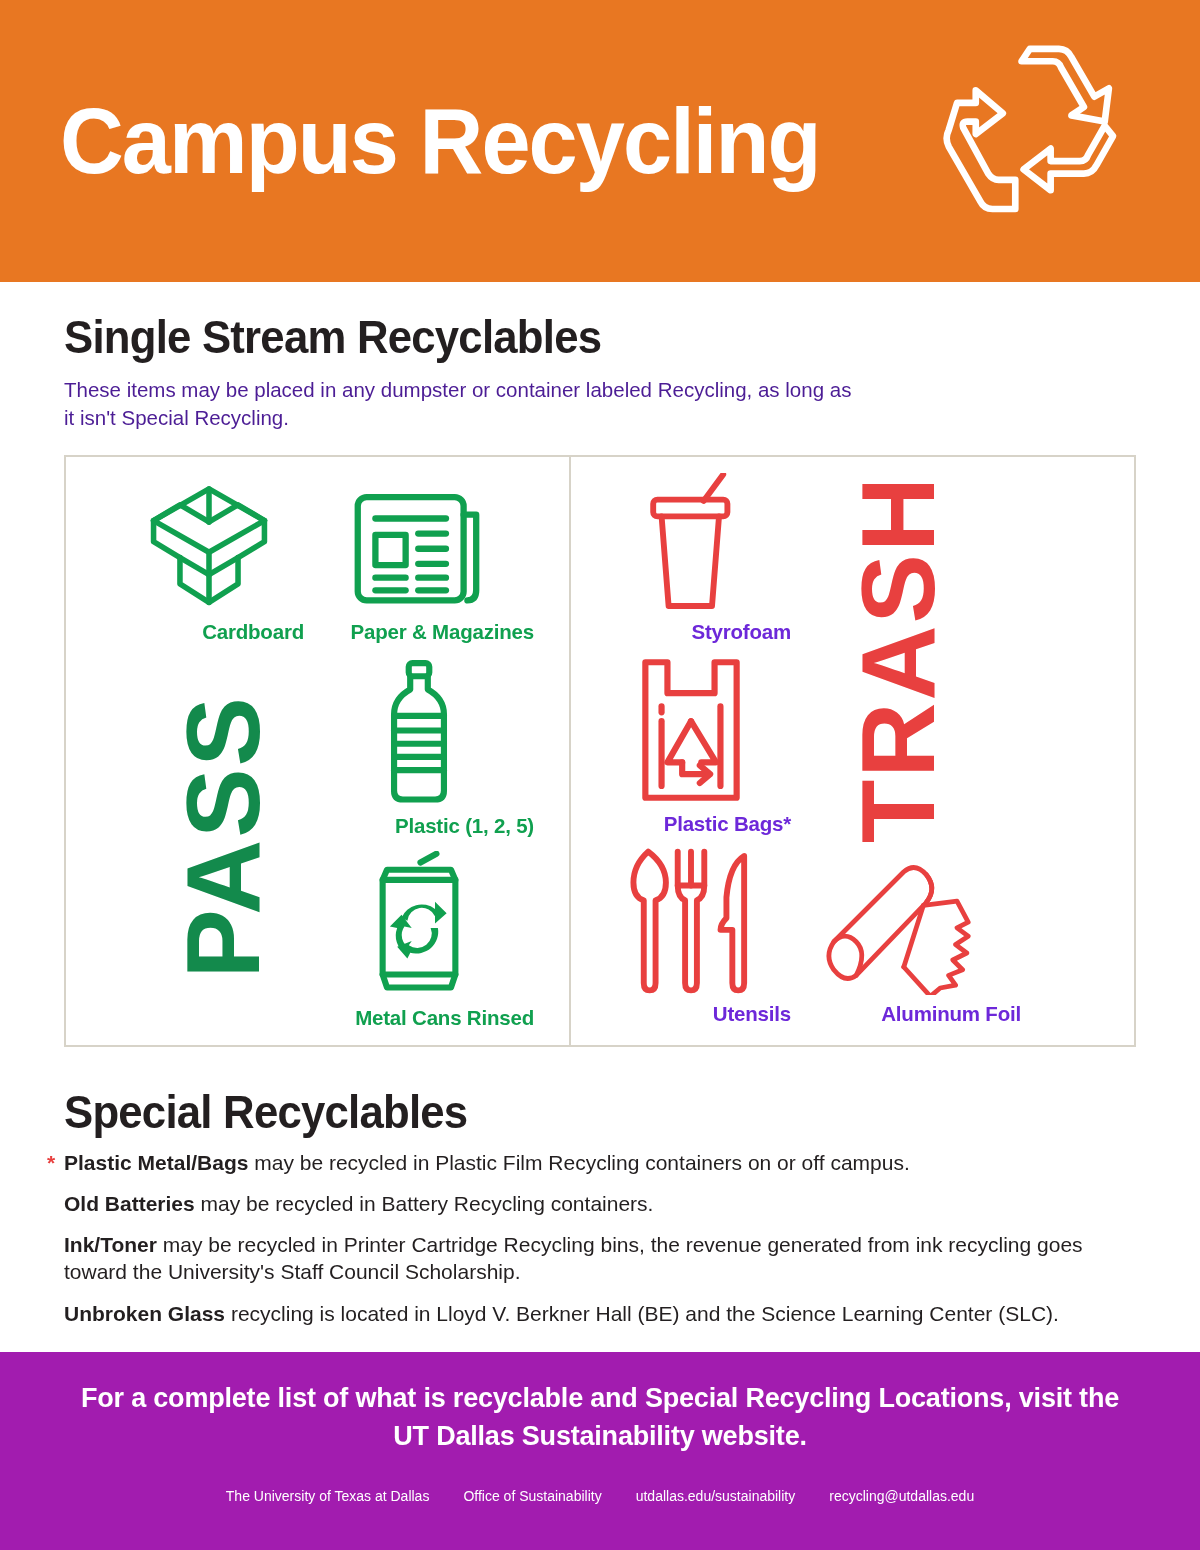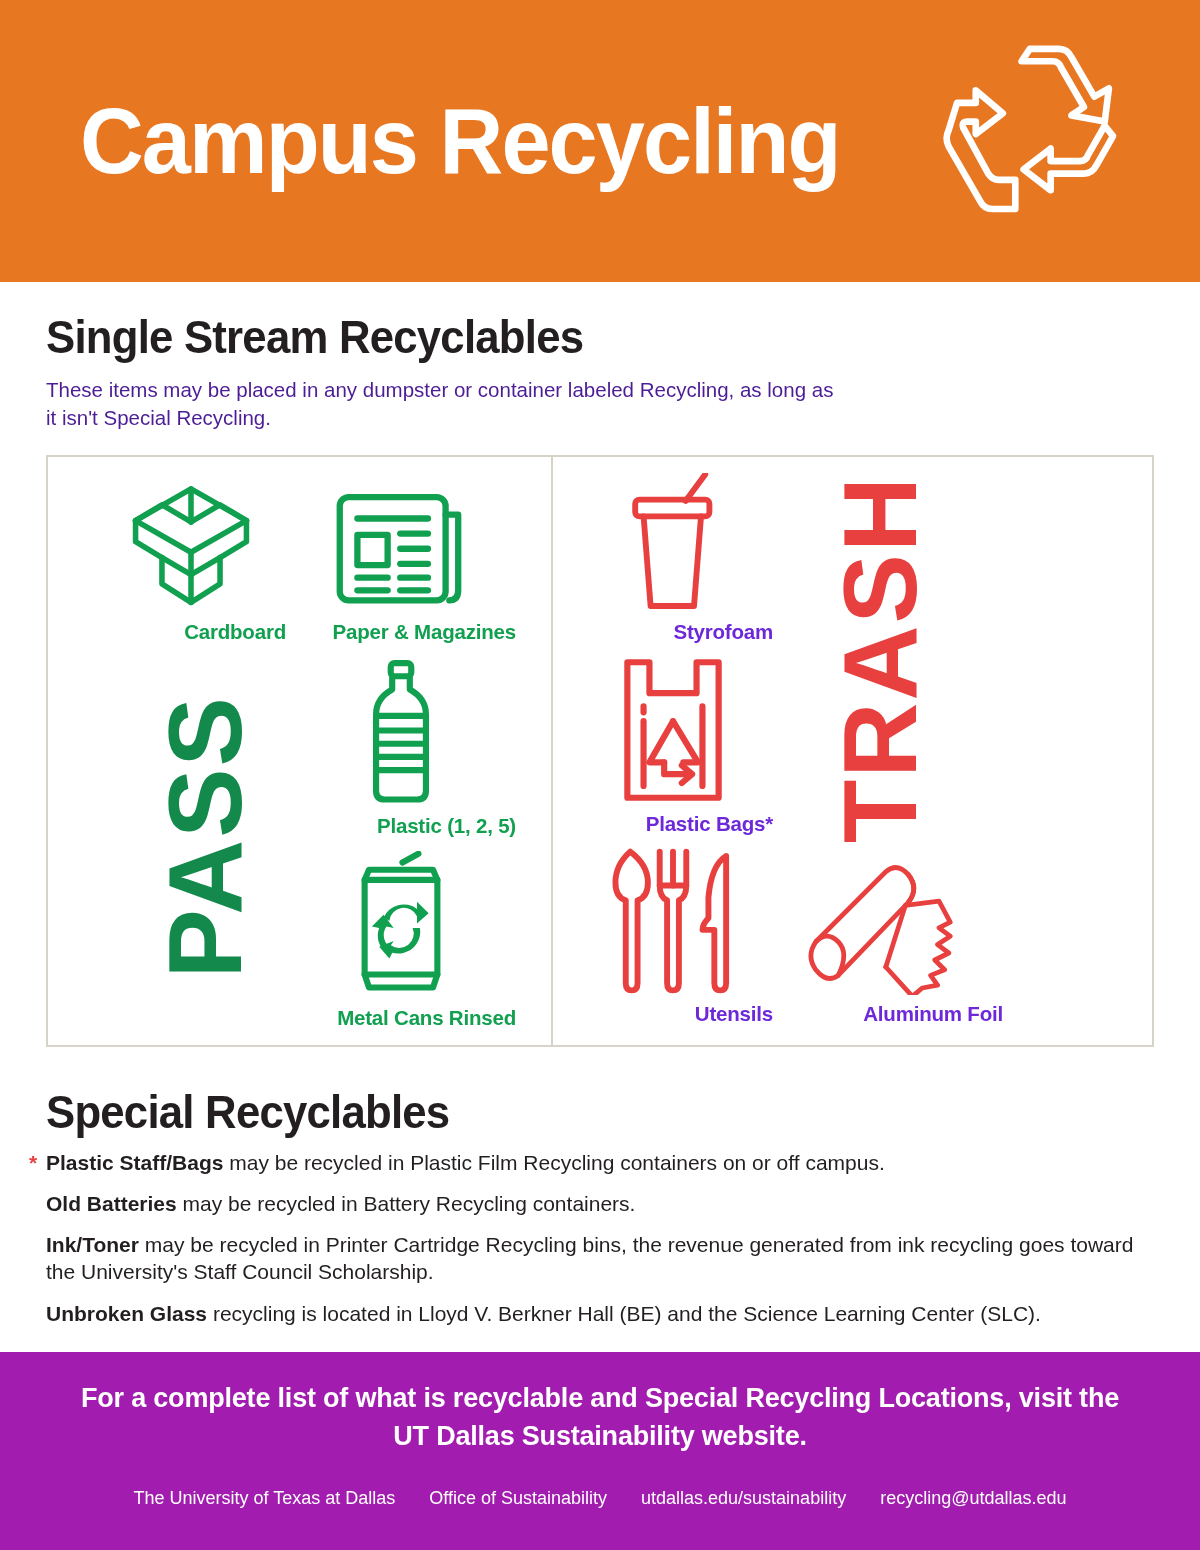--- a/index.html
+++ b/index.html
@@ -15,21 +15,20 @@
     position: relative;
   }
 
   
   .header {
     height: 282px;
     background: #e87722;
     position: relative;
     display: flex;
     align-items: center;
-    padding-left: 20px;
   }
   .header-title {
     font-size: 92px;
     font-weight: bold;
     color: #ffffff;
     letter-spacing: -2px;
     margin-left: 60px;
     line-height: 1;
     font-family: "Liberation Sans", sans-serif;
     transform: scaleX(0.96);
@@ -38,21 +37,21 @@
   .header-logo {
     position: absolute;
     right: 62px;
     top: 28px;
     width: 208px;
     height: 208px;
   }
 
   
   .section {
-    padding: 0 46px;
+    padding: 0 64px;
   }
   .sec-heading {
     font-size: 46px;
     font-weight: bold;
     color: #231f20;
     letter-spacing: -0.8px;
     margin: 0;
     padding-top: 28px;
     transform: scaleX(0.95);
     transform-origin: left center;
@@ -166,21 +165,21 @@
     font-size: 27px;
     font-weight: bold;
     line-height: 1.42;
     padding: 27px 62px 0 62px;
     letter-spacing: -0.2px;
   }
   .footer-meta {
     display: flex;
     justify-content: center;
     gap: 34px;
-    font-size: 18px;
+    font-size: 14px;
     margin-top: 32px;
     padding: 0 28px;
   }
 </style>
 </head>
 <body>
 
 <div class="header">
   <div class="header-title">Campus Recycling</div>
   <div class="header-logo">
@@ -335,21 +334,21 @@
     </div>
   </div>
 </div>
 
 <div class="section sec2">
   <div class="sec-heading">Special Recyclables</div>
 
   <div class="special-list">
 
     <div class="special-item">
-      <span class="asterisk">*</span><b>Plastic Staff/Bags</b><span> may be recycled in Plastic Film Recycling containers on or off campus.</span>
+      <span class="asterisk">*</span><b>Plastic Metal/Bags</b><span> may be recycled in Plastic Film Recycling containers on or off campus.</span>
     </div>
 
     <div class="special-item">
       <b>Old Batteries</b><span> may be recycled in Battery Recycling containers.</span>
     </div>
 
     <div class="special-item">
       <b>Ink/Toner</b><span> may be recycled in Printer Cartridge Recycling bins, the revenue generated from ink recycling goes toward the University's Staff Council Scholarship.</span>
     </div>
 

